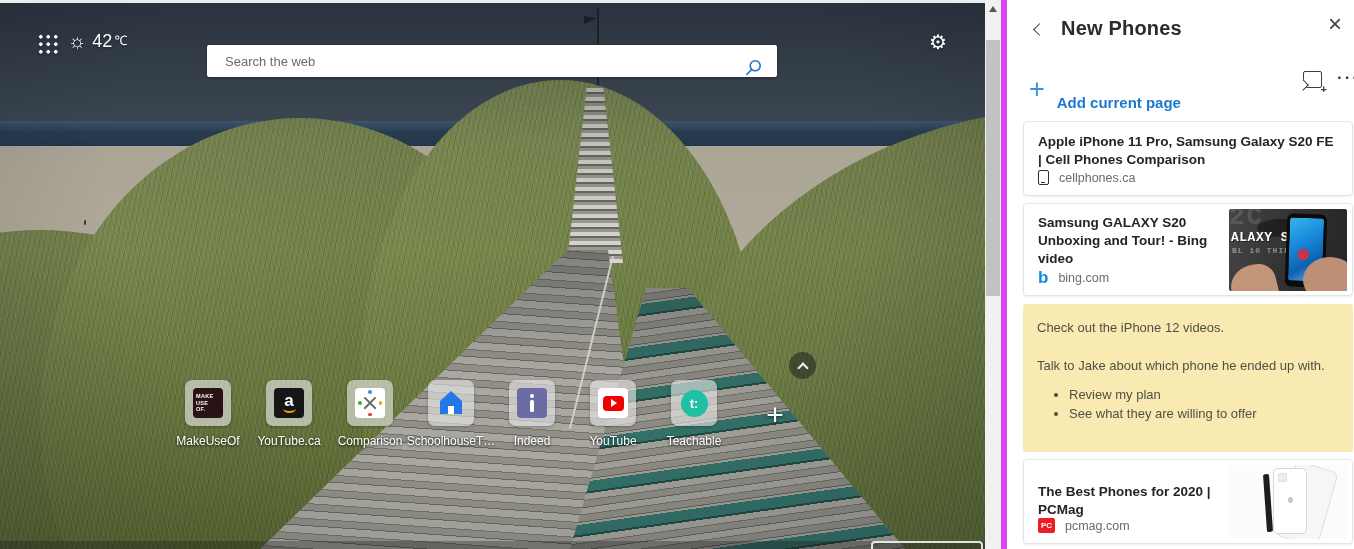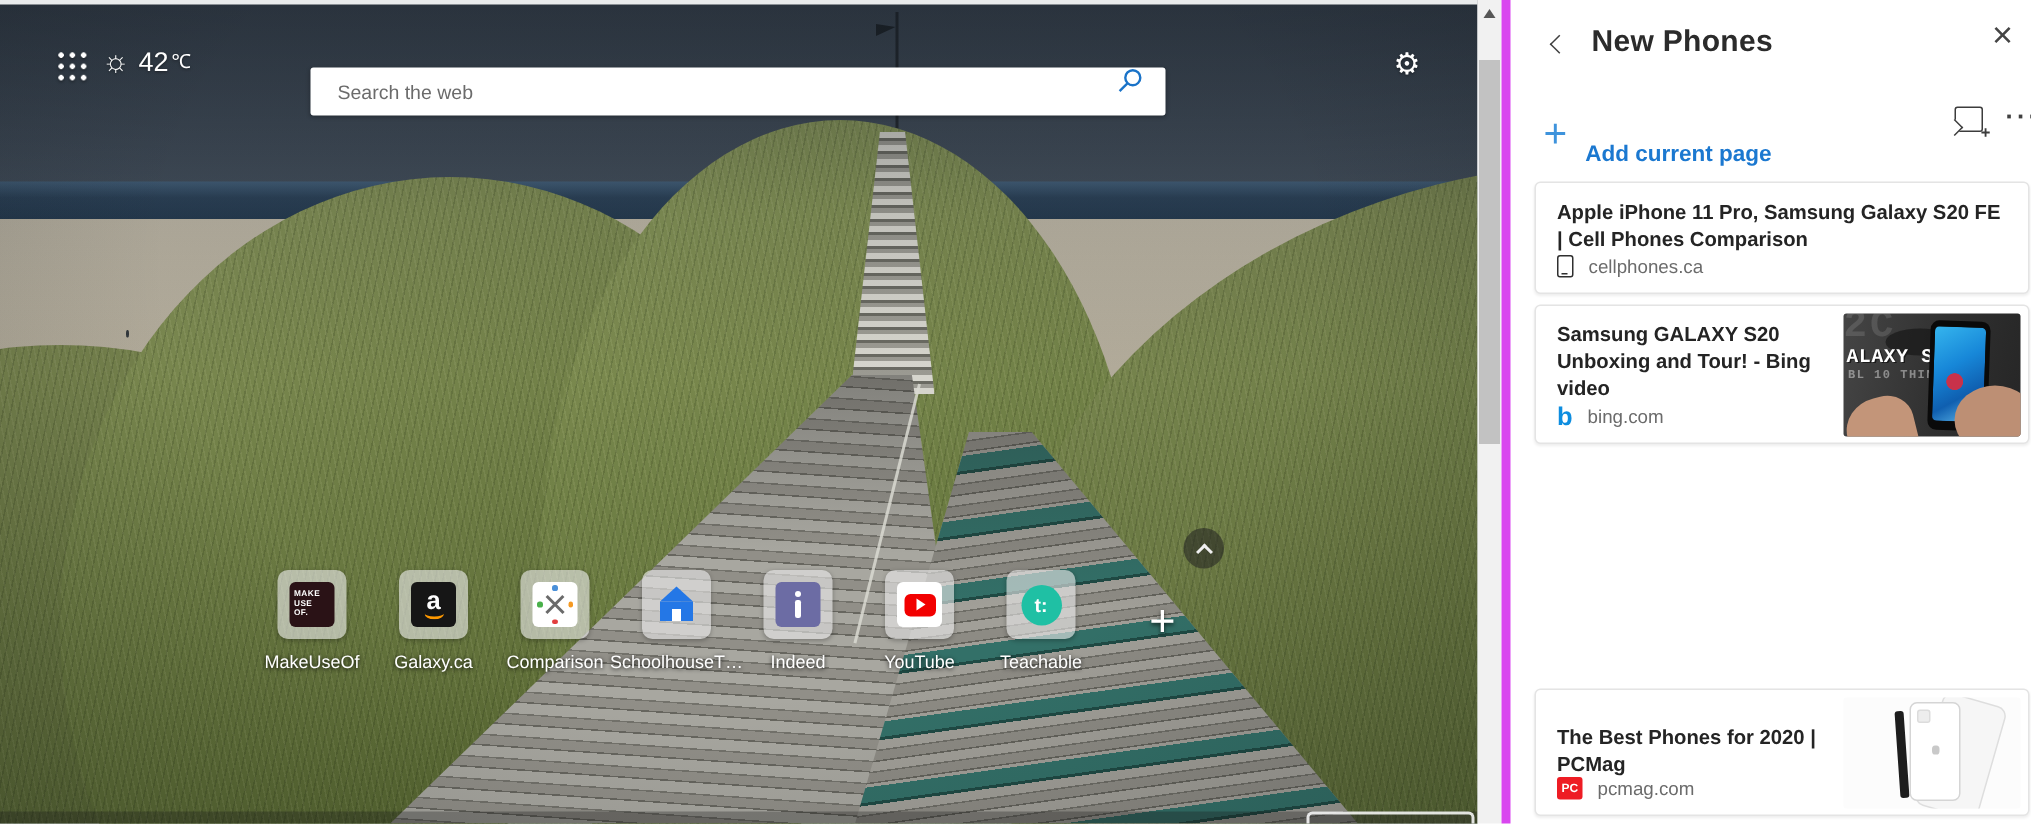--- a/index.html
+++ b/index.html
@@ -55,21 +55,21 @@
   
   .apps-grid { position:absolute; left:37px; top:33px; width:21px; height:21px; cursor:pointer;
                background-image:radial-gradient(circle,#fff 1.7px, rgba(0,0,0,0) 1.9px);
                background-size:7.5px 7.5px; filter:drop-shadow(0 1px 1px rgba(0,0,0,.4)); }
   .weather { position:absolute; left:68px; top:29px; display:flex; align-items:center; color:#fff;
              text-shadow:0 1px 2px rgba(0,0,0,.45); cursor:pointer; }
   .weather .sun { font-size:20px; line-height:24px; margin-right:6px; }
   .weather .temp { font-size:18px; }
   .weather .unit { font-size:13px; margin-left:2px; margin-top:-3px; }
   .search-bar { position:absolute; left:207px; top:45px; width:570px; height:32px; background:#fff;
-                border-radius:2px; box-shadow:0 1px 3px rgba(0,0,0,.30); display:flex; align-items:flex-start;gap:32px; }
+                border-radius:2px; box-shadow:0 1px 3px rgba(0,0,0,.30); display:flex; align-items:flex-end;gap:32px; }
   .search-bar input { flex:1; height:100%; border:none; outline:none; font-size:13px; color:#333;
                       padding-left:18px; background:transparent; font-family:inherit; }
   .search-bar input::placeholder { color:#6b6b6b; }
   .search-glyph { width:18px; height:18px; margin-right:15px; cursor:pointer; flex:0 0 auto; }
   .gear { position:absolute; left:929px; top:30px; font-size:20px; color:#fff; cursor:pointer;
           text-shadow:0 1px 2px rgba(0,0,0,.45); }
   .scroll-top-btn { position:absolute; left:789px; top:352px; width:27px; height:27px; border-radius:50%;
                     background:rgba(32,32,32,0.55); display:flex; align-items:center; justify-content:center;
                     cursor:pointer; }
   .scroll-top-btn .chev { width:8px; height:8px; border-top:2px solid #efefef; border-left:2px solid #efefef;
@@ -255,21 +255,21 @@
       </div>
       <div class="tile-label">MakeUseOf</div>
     </div>
     <div class="tile" style="left:254px">
       <div class="tile-bg">
         <div class="t-icon i-amazon">
           <span class="a-letter">a</span>
           <span class="a-smile"></span>
         </div>
       </div>
-      <div class="tile-label">Galaxy.ca</div>
+      <div class="tile-label">YouTube.ca</div>
     </div>
     <div class="tile" style="left:335px">
       <div class="tile-bg">
         <div class="t-icon i-xwiki">
           <span class="xbar b1"></span>
           <span class="xbar b2"></span>
           <span class="xdot xd-g"></span>
           <span class="xdot xd-o"></span>
           <span class="xdot xd-r"></span>
           <span class="xdot xd-b"></span>
@@ -355,20 +355,29 @@
         <span class="line1">ALAXY S20</span>
         <span class="line2">BL 10 THINGS</span>
         <span class="phone">
           <span class="screen"></span>
         </span>
         <span class="hand1"></span>
         <span class="hand2"></span>
       </div>
     </div>
 
+    <div class="note-card">
+      <div class="note-line">Check out the iPhone 12 videos.</div>
+      <div class="note-gap"></div>
+      <div class="note-line">Talk to Jake about which phone he ended up with.</div>
+      <ul>
+        <li>Review my plan</li>
+        <li>See what they are willing to offer</li>
+      </ul>
+    </div>
 
     <div class="card card-3">
       <div class="card-title">The Best Phones for 2020 | PCMag</div>
       <div class="site-row">
         <span class="pc-favicon">PC</span>
         <span class="site-text">pcmag.com</span>
       </div>
       <div class="thumb3">
         <span class="p0"></span>
         <span class="p2"></span>

